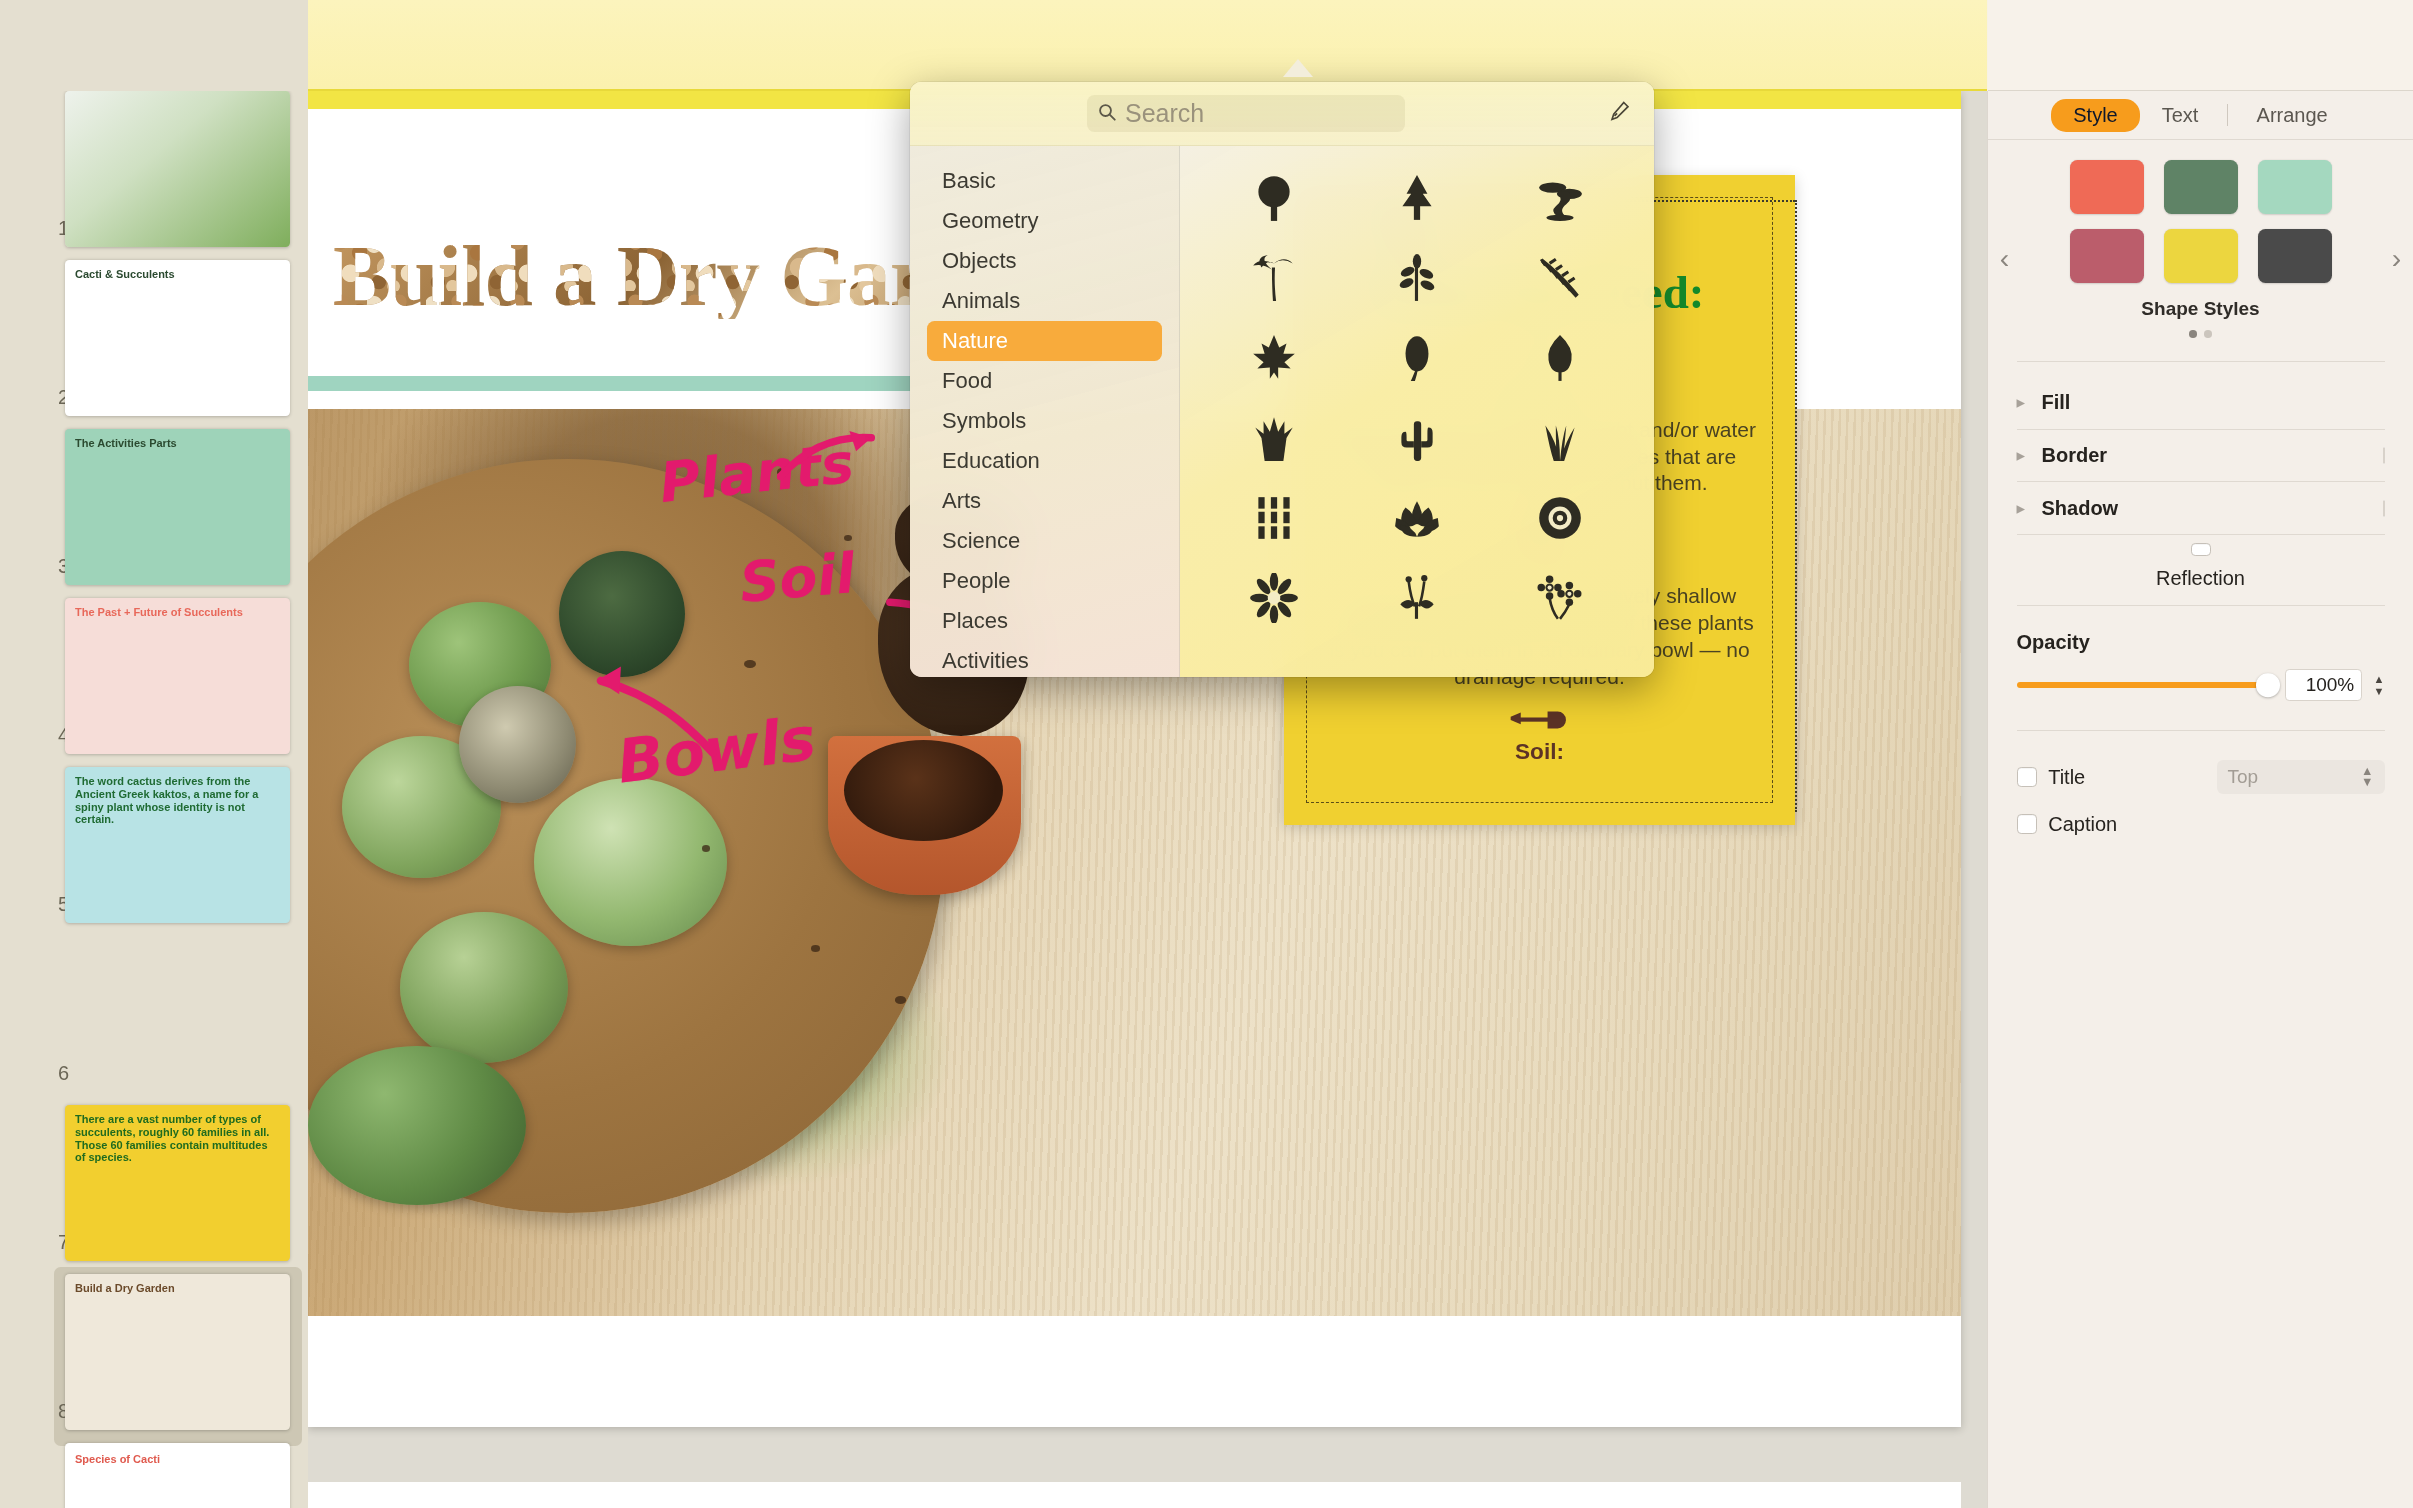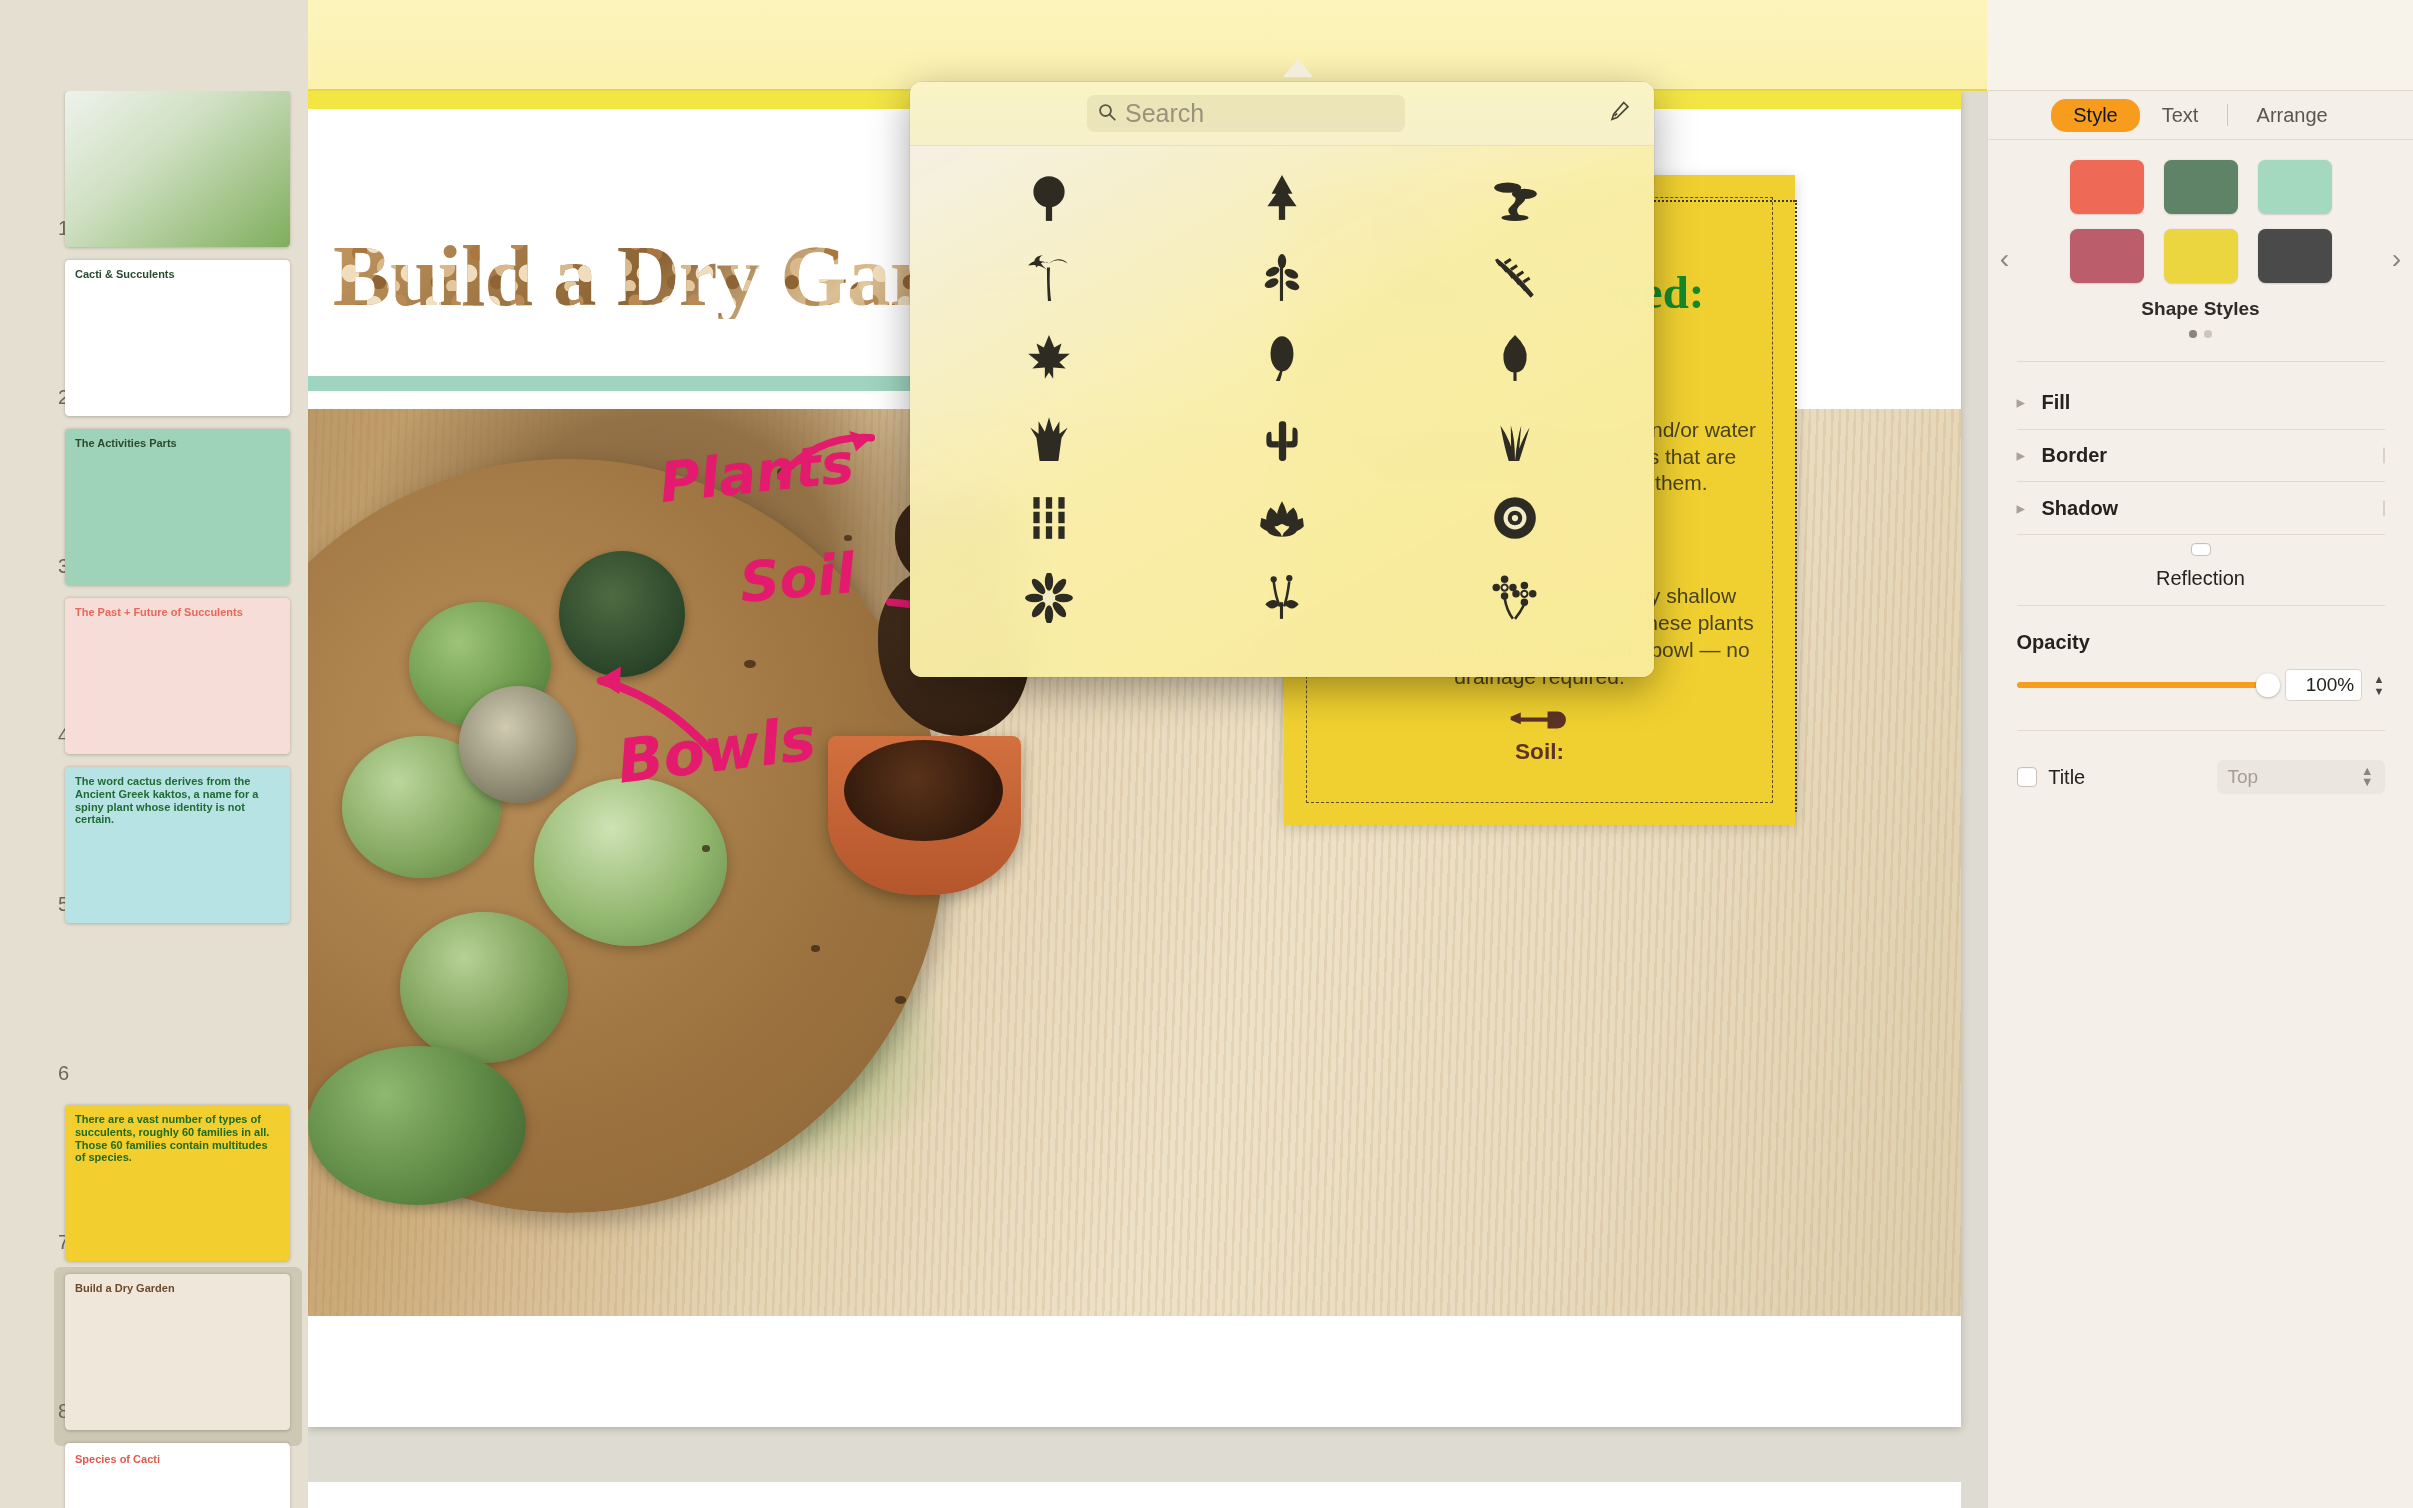--- a/index.html
+++ b/index.html
@@ -649,20 +649,35 @@
         <input type="text" placeholder="Search" style="">
       </div>
       <div class="pen-btn">
         <svg width="23.5" height="23.5" viewBox="0 0 28 28" fill="none" stroke="#4a4637" stroke-width="2">
           <path d="M20 3 L25 8 L12 21 L6 23 L8 17 Z"></path>
             <line x1="9" y1="19" x2="12" y2="16"></line>
         </svg>
       </div>
     </div>
     <div class="pop-body">
+      <div class="cat-list" id="cats">
+          <div class="cat">Basic</div>
+          <div class="cat">Geometry</div>
+          <div class="cat">Objects</div>
+          <div class="cat">Animals</div>
+          <div class="cat active">Nature</div>
+          <div class="cat">Food</div>
+          <div class="cat">Symbols</div>
+          <div class="cat">Education</div>
+          <div class="cat">Arts</div>
+          <div class="cat">Science</div>
+          <div class="cat">People</div>
+          <div class="cat">Places</div>
+          <div class="cat">Activities</div>
+        </div>
       <div class="shape-grid" id="shapes">
           <div class="shape-cell">
             <svg width="50" height="50" viewBox="0 0 48 48" fill="#2e2c22">
               <circle cx="24" cy="18" r="15"></circle>
               <rect x="21" y="28" width="6" height="18"></rect>
             </svg>
           </div>
           <div class="shape-cell">
             <svg width="50" height="50" viewBox="0 0 48 48" fill="#2e2c22">
               <path d="M24 2 L34 20 H14 Z M24 12 L38 32 H10 Z"></path>
@@ -889,17 +904,21 @@
       <div class="chk-row">
         <span class="check"></span>
         <span class="chk-label">Title</span>
         <span style="margin-left:auto;">
           <span class="select-box">
             <span>Top</span>
             <span class="select-caret">▲<br>▼</span>
           </span>
         </span>
       </div>
+      <div class="chk-row">
+        <span class="check"></span>
+        <span class="chk-label">Caption</span>
+      </div>
     </div>
   </div>
 
 </div>
 
 
 </body></html>

